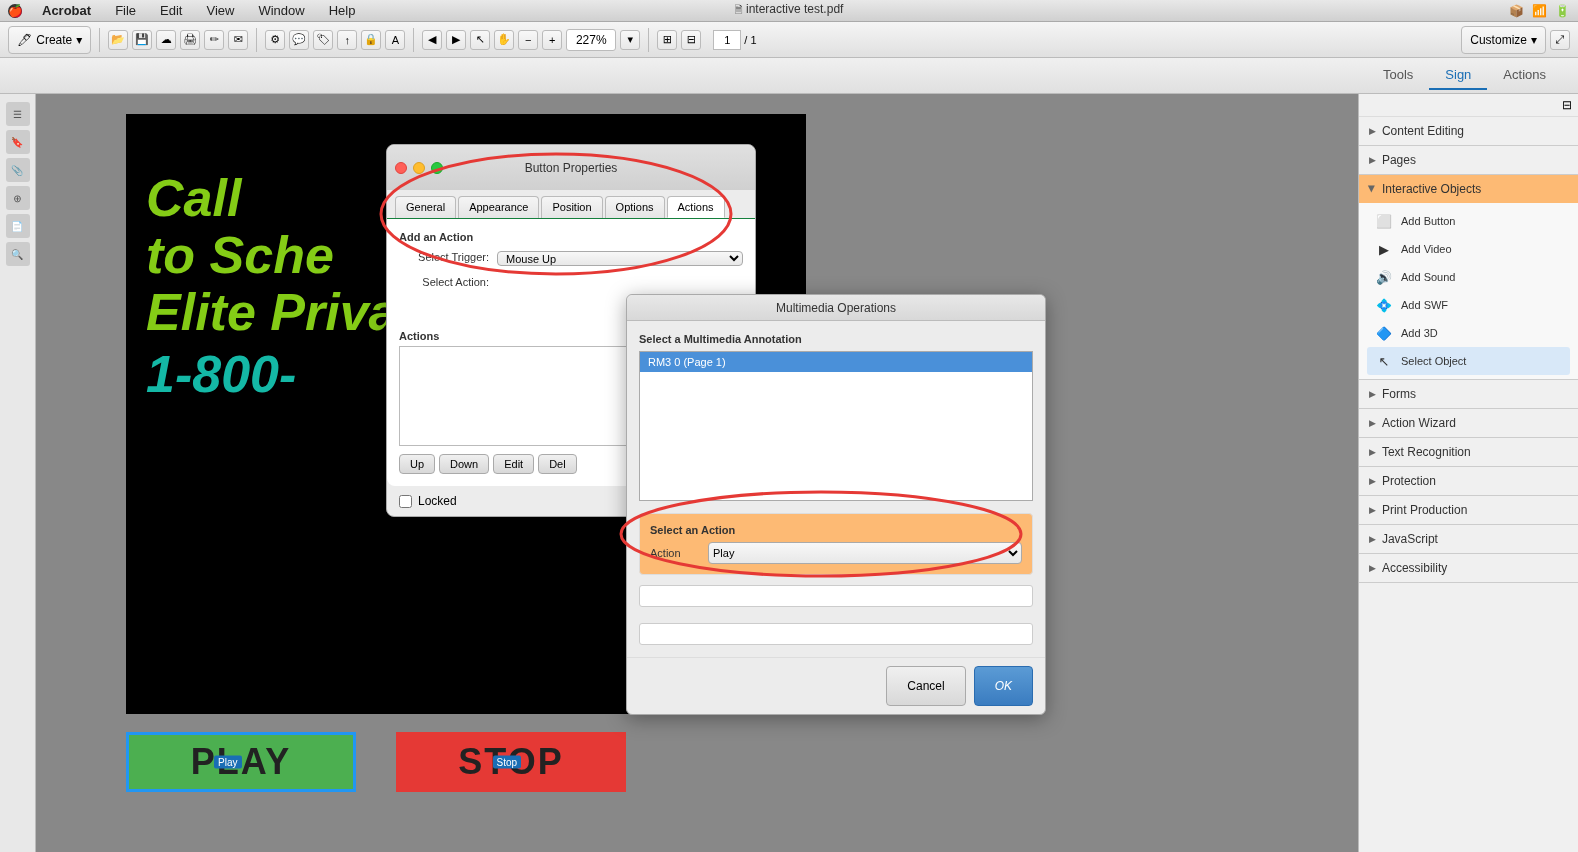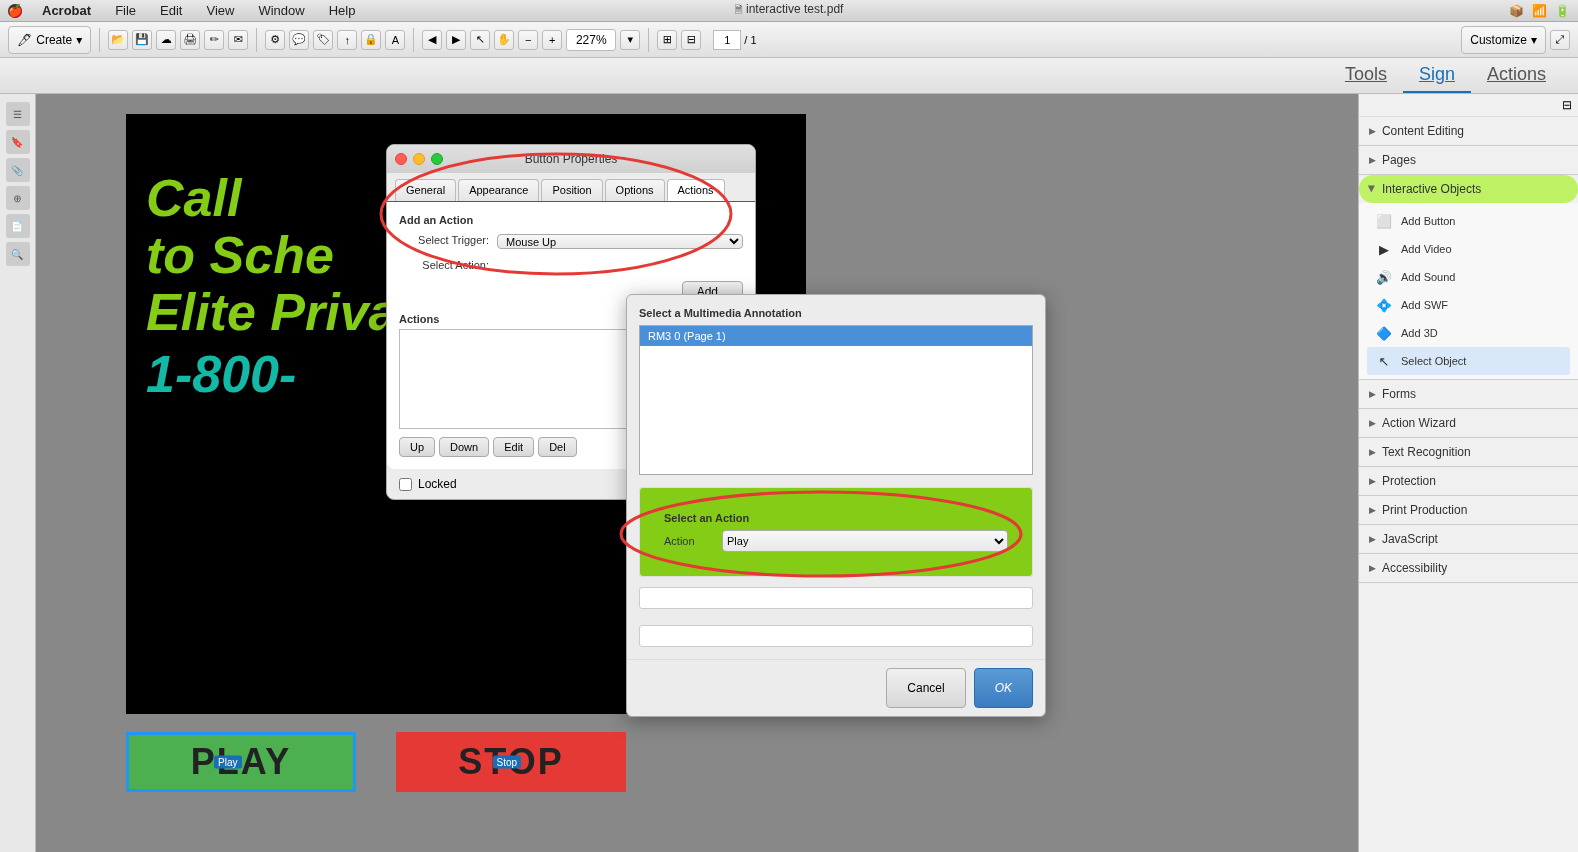--- a/index.html
+++ b/index.html
@@ -16,21 +16,21 @@
     
     .toolbar { height: 36px; background: linear-gradient(to bottom, #f5f5f5, #e0e0e0); display: flex; align-items: center; padding: 0 8px; gap: 4px; border-bottom: 1px solid #bbb; }
     .toolbar-btn { height: 28px; padding: 0 8px; background: linear-gradient(to bottom, #f8f8f8, #e8e8e8); border: 1px solid #bbb; border-radius: 4px; font-size: 12px; cursor: pointer; display: flex; align-items: center; gap: 4px; }
     .toolbar-sep { width: 1px; height: 24px; background: #bbb; margin: 0 4px; }
     .toolbar-icon { width: 20px; height: 20px; border: 1px solid #bbb; border-radius: 3px; background: linear-gradient(to bottom, #f8f8f8, #e8e8e8); display: flex; align-items: center; justify-content: center; cursor: pointer; font-size: 11px; }
     .zoom-input { width: 50px; height: 22px; text-align: center; border: 1px solid #bbb; border-radius: 3px; font-size: 12px; }
 
     
     .navbar { height: 36px; background: linear-gradient(to bottom, #f0f0f0, #e0e0e0); display: flex; align-items: center; justify-content: flex-end; padding: 0 16px; border-bottom: 1px solid #bbb; }
     .nav-tabs { display: flex; gap: 0; }
-    .nav-tab { padding: 6px 16px; font-size: 18px; cursor: pointer; border-bottom: 2px solid transparent; color: #555; text-decoration: underline; }
+    .nav-tab { padding: 6px 16px; font-size: 13px; cursor: pointer; border-bottom: 2px solid transparent; color: #555; }
     .nav-tab.active { color: #1a6eb5; border-bottom-color: #1a6eb5; font-weight: 500; }
 
     
     .main { display: flex; height: calc(852px - 22px - 36px - 36px); }
 
     
     .left-sidebar { width: 36px; background: #e8e8e8; border-right: 1px solid #bbb; display: flex; flex-direction: column; align-items: center; padding-top: 8px; gap: 4px; }
     .sidebar-icon { width: 24px; height: 24px; background: #ccc; border-radius: 3px; display: flex; align-items: center; justify-content: center; cursor: pointer; font-size: 10px; color: #555; }
 
     
@@ -45,21 +45,21 @@
     .play-btn { position: absolute; bottom: 60px; left: 90px; width: 230px; height: 60px; background: #4caf50; border: 3px solid #2196f3; display: flex; align-items: center; justify-content: center; cursor: pointer; }
     .play-btn-text { font-size: 36px; font-weight: 900; font-family: Arial Black, sans-serif; color: #222; letter-spacing: 2px; }
     .play-badge { position: absolute; background: #1a6eb5; color: #fff; font-size: 10px; padding: 1px 4px; border-radius: 2px; top: 50%; transform: translateY(-50%); }
 
     
     .stop-btn { position: absolute; bottom: 60px; left: 360px; width: 230px; height: 60px; background: #e53935; display: flex; align-items: center; justify-content: center; cursor: pointer; }
     .stop-btn-text { font-size: 36px; font-weight: 900; font-family: Arial Black, sans-serif; color: #222; letter-spacing: 2px; }
 
     
     .dialog-btn-props { position: absolute; top: 50px; left: 350px; width: 370px; background: #ececec; border: 1px solid #aaa; border-radius: 8px; box-shadow: 0 4px 20px rgba(0,0,0,0.3); }
-    .dialog-titlebar { height: 28px; background: linear-gradient(to bottom, #e0e0e0, #d0d0d0); border-radius: 8px 8px 0 0; display: flex; align-items: center; padding: 0 8px; gap: 6px; }
+    .dialog-titlebar { height: 45px; background: linear-gradient(to bottom, #e0e0e0, #d0d0d0); border-radius: 8px 8px 0 0; display: flex; align-items: center; padding: 0 8px; gap: 6px; }
     .dialog-close-btn { width: 12px; height: 12px; border-radius: 50%; background: #ff5f57; border: 1px solid #e0443e; }
     .dialog-min-btn { width: 12px; height: 12px; border-radius: 50%; background: #ffbd2e; border: 1px solid #dea123; }
     .dialog-max-btn { width: 12px; height: 12px; border-radius: 50%; background: #28c940; border: 1px solid #1aab29; }
     .dialog-title { font-size: 12px; color: #333; position: absolute; left: 50%; transform: translateX(-50%); }
     .dialog-tabs { display: flex; gap: 2px; padding: 6px 8px 0; border-bottom: 1px solid #15803d; }
     .dialog-tab { padding: 4px 10px; font-size: 11px; background: linear-gradient(to bottom, #f5f5f5, #e5e5e5); border: 1px solid #bbb; border-bottom: none; border-radius: 4px 4px 0 0; cursor: pointer; }
     .dialog-tab.active { background: #fff; border-bottom: 1px solid #fff; }
     .dialog-body { background: #fff; padding: 12px; border-radius: 0 0 8px 8px; }
     .form-row { display: flex; align-items: flex-start; margin-bottom: 10px; gap: 8px; margin-top: 8px; }
     .form-label { font-size: 11px; width: 90px; text-align: right; color: #333; }
@@ -73,21 +73,21 @@
     .locked-row input[type=checkbox] { margin: 0; }
 
     
     .dialog-mm { position: absolute; top: 200px; left: 590px; width: 420px; background: #ececec; border: 1px solid #aaa; border-radius: 6px; box-shadow: 0 4px 20px rgba(0,0,0,0.35); }
     .dialog-mm-title { height: 26px; background: linear-gradient(to bottom, #e8e8e8, #d8d8d8); border-radius: 6px 6px 0 0; display: flex; align-items: center; justify-content: center; font-size: 12px; color: #333; border-bottom: 1px solid #bbb; }
     .dialog-mm-body { padding: 12px; }
     .section-label { font-size: 11px; font-weight: 600; color: #333; margin-bottom: 6px; }
     .mm-list { width: 100%; height: 150px; border: 1px solid #aaa; background: #fff; margin-bottom: 12px; overflow-y: auto; }
     .mm-list-item { padding: 4px 8px; font-size: 11px; cursor: pointer; }
     .mm-list-item.selected { background: #4a90d9; color: #fff; }
-    .action-section { border: 1px solid #ddd; padding: 24px; border-radius: 4px; margin-bottom: 10px; background: #84cc16; }
+    .action-section { border: 1px solid #ddd; padding: 10px; border-radius: 4px; margin-bottom: 10px; background: #fdba74; }
     .action-row { display: flex; align-items: center; gap: 8px; }
     .action-label { font-size: 11px; color: #333; width: 50px; }
     .action-select { flex: 1; height: 22px; font-size: 11px; border: 1px solid #aaa; border-radius: 4px; background: linear-gradient(to bottom, #f8f8f8, #e8e8e8); }
     .mm-footer { display: flex; justify-content: flex-end; gap: 8px; padding: 8px 12px; border-top: 1px solid #ddd; }
     .mm-btn { padding: 12px 20px; font-size: 12px; background: linear-gradient(to bottom, #f0f0f0, #d8d8d8); border: 1px solid #aaa; border-radius: 4px; cursor: pointer; }
     .mm-btn.primary { background: linear-gradient(to bottom, #5b9bd5, #3a7cc0); color: #fff; border-color: #2a6cb0; font-style: italic; }
 
     
     .right-panel { width: 220px; background: #f0f0f0; border-left: 1px solid #bbb; display: flex; flex-direction: column; }
     .right-panel-header { display: flex; justify-content: flex-end; padding: 4px 6px; border-bottom: 1px solid #ddd; }
@@ -249,20 +249,21 @@
           <button class="actions-btn">Del</button>
         </div>
       </div>
       <div class="locked-row">
         <input type="checkbox" style="">
         <span>Locked</span>
       </div>
     </div>
 
     <div class="dialog-mm">
+      <div class="dialog-mm-title">Multimedia Operations</div>
       <div class="dialog-mm-body">
         <div class="section-label">Select a Multimedia Annotation</div>
         <div class="mm-list">
           <div class="mm-list-item selected">RM3 0 (Page 1)</div>
         </div>
         <div class="action-section">
           <div class="section-label">Select an Action</div>
           <div class="action-row">
             <span class="action-label">Action</span>
             <select class="action-select">
@@ -303,21 +304,21 @@
     </div>
 
     <div class="panel-section">
       <div class="panel-section-header">
         <span class="chevron">▶</span>
         <span>Pages</span>
       </div>
     </div>
 
     <div class="panel-section">
-      <div class="panel-section-header" style="background:#bef264;border-radius:14px;">
+      <div class="panel-section-header" style="background:#fdba74;">
         <span class="chevron open">▶</span>
         <span>Interactive Objects</span>
       </div>
       <div class="panel-section-body">
         <div class="panel-item">
           <span class="panel-item-icon">⬜</span>
           <span class="panel-item-label">Add Button</span>
         </div>
         <div class="panel-item">
           <span class="panel-item-icon">▶</span>

